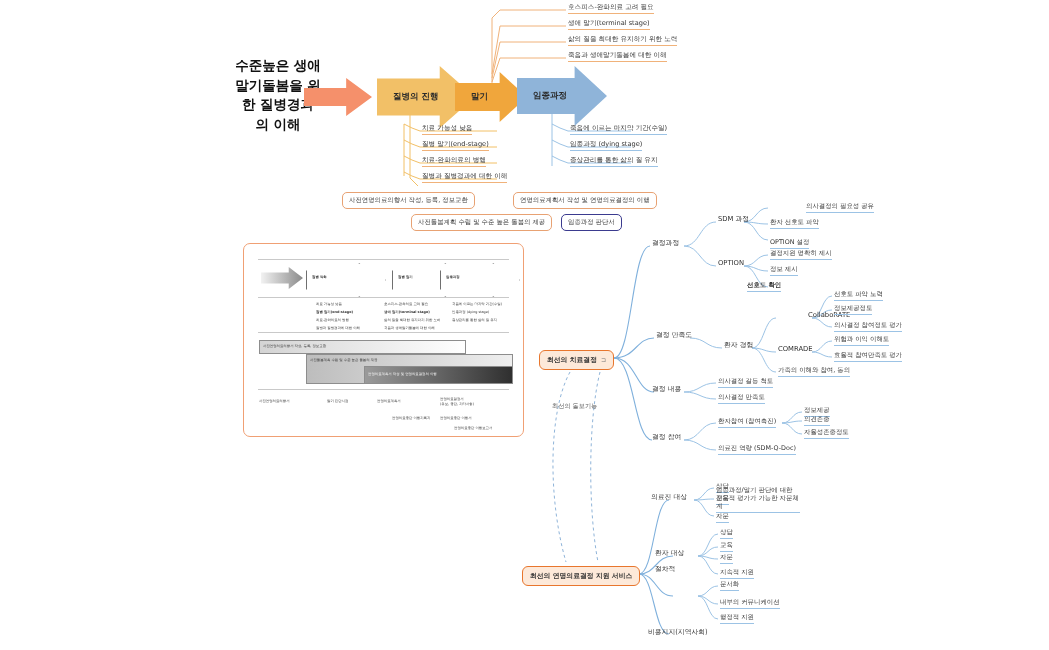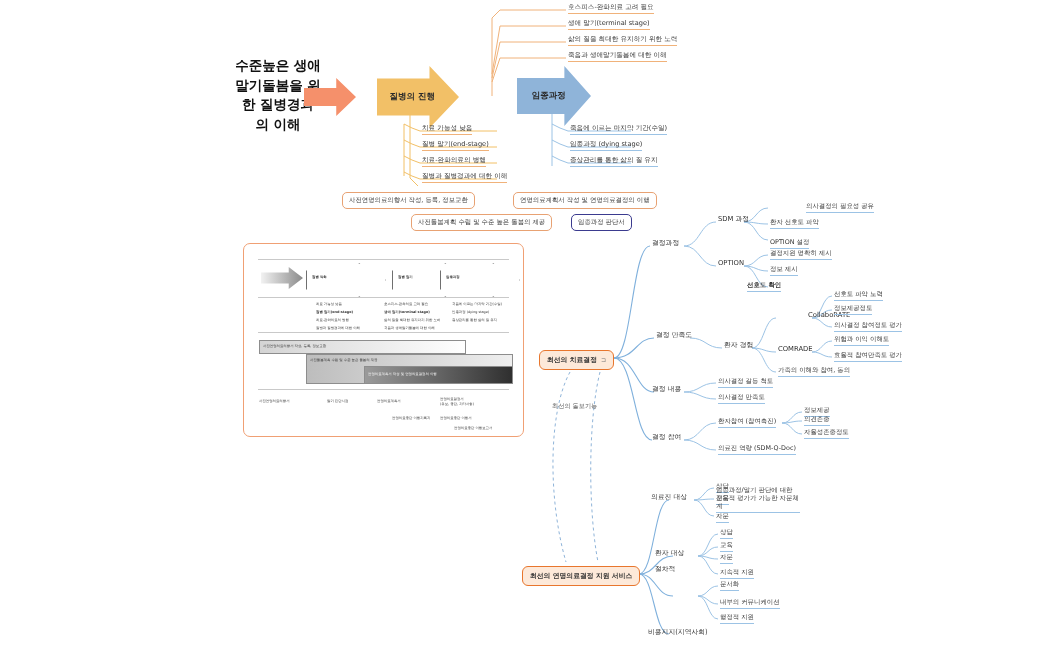--- a/index.html
+++ b/index.html
@@ -6,37 +6,37 @@
   body{width:1049px;height:650px;position:relative;overflow:hidden;
        font-family:"DejaVu Sans","Liberation Sans",sans-serif;color:#222;}
   .canvas{position:absolute;inset:0;}
   svg.wires{position:absolute;left:0;top:0;width:1049px;height:650px;pointer-events:none;}
 
   
   .root-title{position:absolute;left:218px;top:56px;width:120px;text-align:center;
     font-size:13.5px;font-weight:bold;line-height:1.45;color:#111;}
 
   
-  .arrow{position:absolute;display:flex;align-items:center;justify-content:center;}
+  .arrow{position:absolute;display:flex;align-items:center;justify-content:flex-start;padding-left:16px;}
   .arrow span{position:relative;z-index:2;font-size:8.5px;font-weight:bold;color:#2b2b2b;
     margin-right:14%;white-space:nowrap;}
 
   
   .leaf{position:absolute;font-size:6.4px;color:#333;white-space:nowrap;line-height:1.25;}
   .leaf.wrap{white-space:normal;}
   .leaf::after{content:"";display:block;height:1px;margin-top:1.5px;background:#9cc3e5;}
   .leaf.or::after{background:#f0b27a;}
   .leaf.b1{font-size:6.6px;}
   .leaf.mid{font-size:6.8px;color:#2f2f2f;}
   .leaf.nb::after{display:none;}
 
   
   .box{position:absolute;border:1px solid #e8a273;border-radius:5px;background:#fff;
     font-size:6.4px;color:#333;padding:3px 6px;line-height:1.35;white-space:nowrap;}
-  .box.blue{border-color:#3b3b8f;margin-left:10px;}
+  .box.blue{border-color:#3b3b8f;}
   .box.wrapb{white-space:normal;}
 
   
   .cnode{position:absolute;border:1.4px solid #e8762d;border-radius:6px;
     background:#fde9d9;font-size:6.8px;font-weight:bold;color:#333;
     padding:4px 7px;white-space:nowrap;}
   .cnode .hdl{color:#777;font-weight:normal;margin-left:4px;font-size:6px;}
 
   
   .dashlab{position:absolute;font-size:6.2px;color:#555;white-space:nowrap;}
@@ -155,20 +155,24 @@
   <div class="arrow" style="left:304px;top:78px;width:52px;height:38px;
        background:#F5906B;clip-path:polygon(0 26%,62% 26%,62% 0,100% 50%,62% 100%,62% 74%,0 74%);">
     <span></span>
   </div>
 
   <div class="arrow" style="left:377px;top:66px;width:82px;height:62px;
        background:#F2C067;clip-path:polygon(0 20%,64% 20%,64% 0,100% 50%,64% 100%,64% 80%,0 80%);">
     <span>질병의 진행</span>
   </div>
 
+  <div class="arrow" style="left:455px;top:72px;width:56px;height:50px;
+       background:#F0A63C;clip-path:polygon(0 22%,62% 22%,62% 0,100% 50%,62% 100%,62% 78%,0 78%);">
+    <span>말기</span>
+  </div>
 
   <div class="arrow" style="left:517px;top:66px;width:74px;height:60px;
        background:#8FB4D9;clip-path:polygon(0 20%,64% 20%,64% 0,100% 50%,64% 100%,64% 80%,0 80%);">
     <span>임종과정</span>
   </div>
 
   <div class="leaf or b1" style="left:568px;top:3px;">호스피스-완화의료 고려 필요</div>
   <div class="leaf or b1" style="left:568px;top:19px;">생애 말기(terminal stage)</div>
   <div class="leaf or b1" style="left:568px;top:35px;">삶의 질을 최대한 유지하기 위한 노력</div>
   <div class="leaf or b1" style="left:568px;top:51px;">죽음과 생애말기돌봄에 대한 이해</div>

